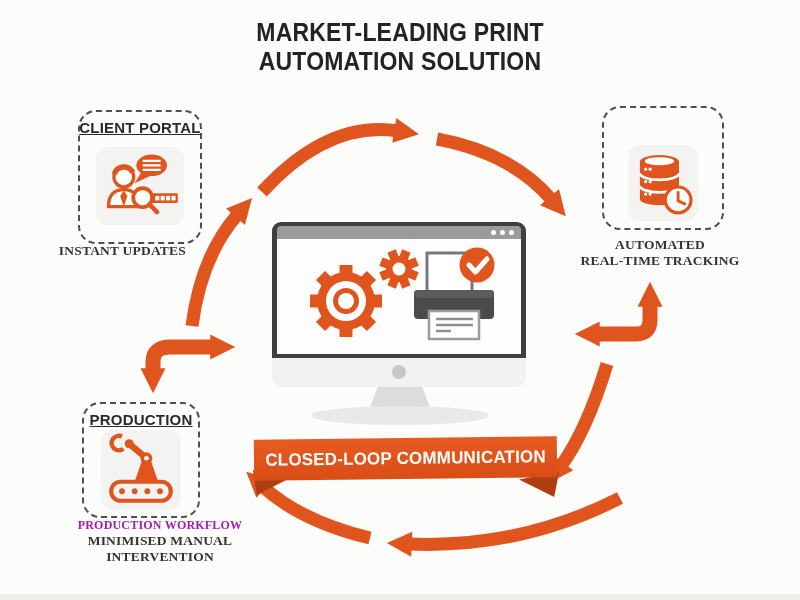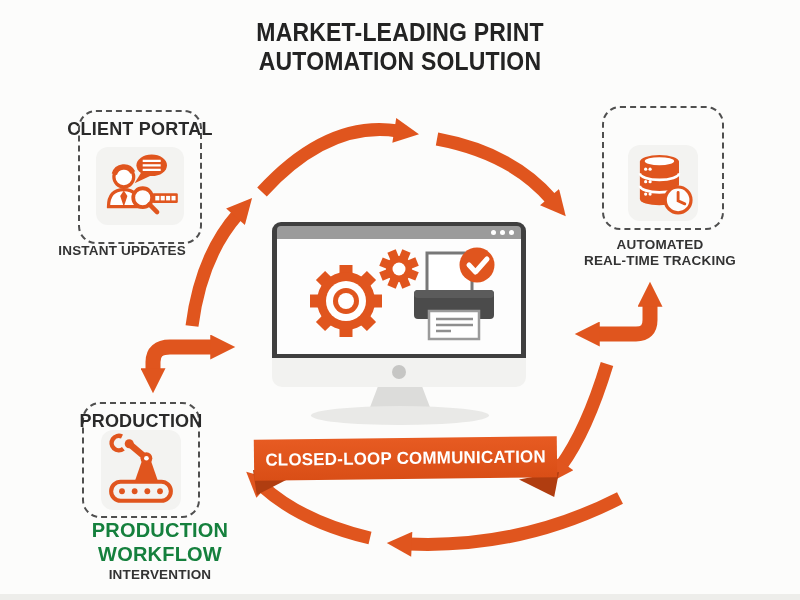--- a/index.html
+++ b/index.html
@@ -11,25 +11,25 @@
          overflow:hidden;font-family:"Liberation Sans",sans-serif;color:var(--text);}
   .abs{position:absolute;}
 
   
   .title{left:0;top:18px;width:800px;text-align:center;font-weight:bold;font-size:25px;
          line-height:1.14;letter-spacing:.2px;transform:scaleX(.92);color:#232323;}
 
   
   .box{border:2.5px dashed #4f4f4f;border-radius:18px;}
   .box-label{position:absolute;top:7px;left:50%;transform:translateX(-50%);white-space:nowrap;
-             font-weight:bold;font-size:18px;letter-spacing:.2px;color:#2a2a2a;}
+             font-weight:bold;font-size:15px;letter-spacing:.2px;color:#2a2a2a;text-decoration:underline;}
   .icon-card{position:absolute;left:50%;transform:translateX(-50%);background:var(--icon-bg);
              border-radius:12px;display:flex;align-items:center;justify-content:center;}
-  .caption{font-weight:bold;color:#333;line-height:1.22;font-size:13.5px;letter-spacing:.2px;}
-  .caption .big{font-size:20px;color:#15803d;}
+  .caption{font-weight:bold;color:#333;line-height:1.22;font-size:13.5px;letter-spacing:.2px;font-family:Liberation Serif, serif;}
+  .caption .big{font-size:12px;color:#a21caf;}
 
   
   .monitor{left:272px;top:222px;width:254px;height:202px;z-index:2;}
   .m-frame{position:absolute;left:0;top:0;width:254px;height:136px;background:var(--monitor-frame);
            border-radius:9px 9px 0 0;box-sizing:border-box;padding:4px 5px 0 5px;}
   .m-bar{height:13px;background:var(--monitor-bar);border-radius:4px 4px 0 0;
          display:flex;align-items:center;justify-content:flex-end;gap:4px;padding-right:7px;box-sizing:border-box;}
   .m-dot{width:5px;height:5px;border-radius:50%;background:#fff;}
   .m-screen{height:115px;background:#FDFDFD;overflow:hidden;}
   .m-chin{position:absolute;left:0;top:136px;width:254px;height:29px;background:#F2F2F0;
@@ -150,20 +150,21 @@
         <line x1="46" y1="29" x2="27" y2="13" stroke="var(--accent)" stroke-width="7"></line>
         <circle cx="46" cy="29" r="6.5" class="acc-f"></circle>
           <circle cx="46" cy="29" r="2.6" fill="#fff"></circle>
         <circle cx="27" cy="13" r="5" class="acc-f"></circle>
         <path d="M20.5 18.5 A 8 8 0 1 1 19 5" stroke="var(--accent)" stroke-width="5" fill="none"></path>
       </svg>
     </div>
   </div>
   <div class="abs caption z2" style="left:48px;top:518px;width:224px;text-align:center;">
     <div class="big">PRODUCTION WORKFLOW</div>
+    <div>MINIMISED MANUAL</div>
     <div>INTERVENTION</div>
   </div>
 
   <div class="abs monitor">
     <div class="m-frame">
       <div class="m-bar">
         <span class="m-dot"></span>
         <span class="m-dot"></span>
         <span class="m-dot"></span>
       </div>

